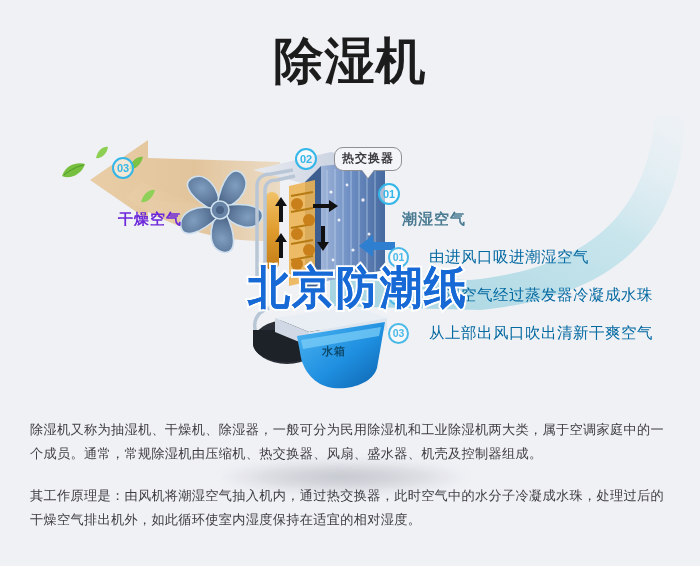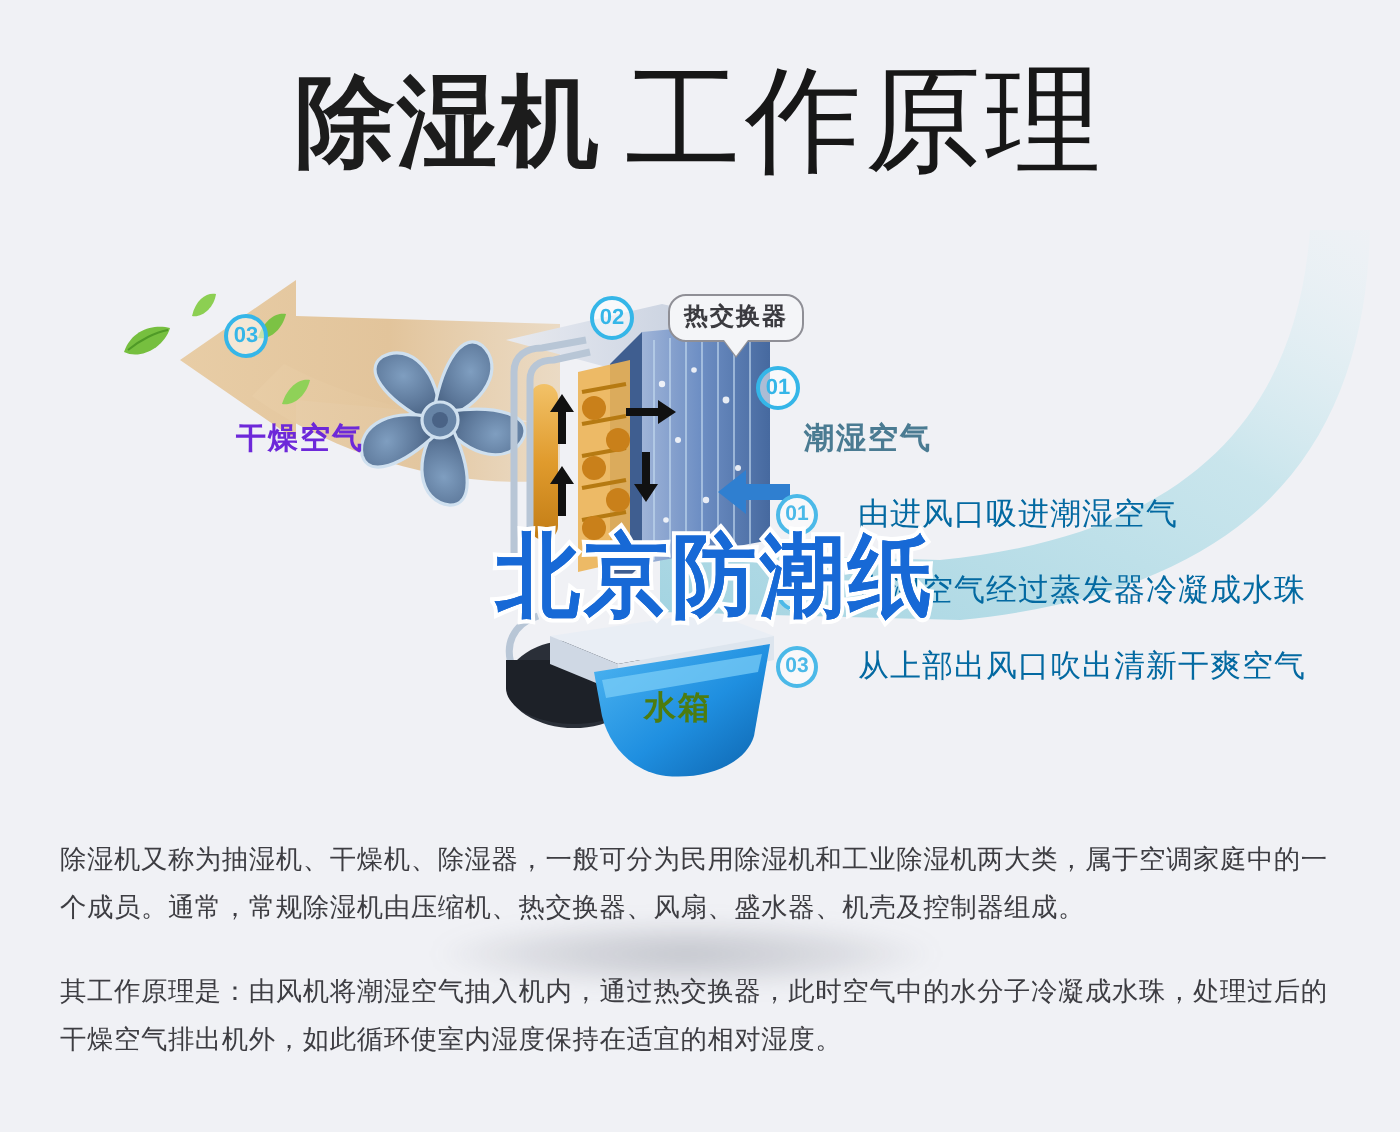--- a/index.html
+++ b/index.html
@@ -66,21 +66,21 @@
     color:#3b3b40;font-size:12px;font-weight:700;letter-spacing:1px;
     padding:2px 7px 3px;white-space:nowrap;
   }
   .bubble:after{
     content:"";position:absolute;left:50%;bottom:-8px;margin-left:-6px;
     width:0;height:0;border-left:6px solid transparent;
     border-right:6px solid transparent;border-top:8px solid #f4f5f8;
     filter:drop-shadow(0 1.5px 0 #8f8f96);
   }
   .tank-label{
-    position:absolute;color:#4d7c0f;font-size:16px;font-weight:700;
+    position:absolute;color:#0c4a6e;font-size:11px;font-weight:700;
     letter-spacing:1px;white-space:nowrap;text-align:right;
   }
 
   
   .steps{position:absolute;left:388px;top:238px;width:300px;}
   .step{display:flex;align-items:center;height:38px;}
   .step-badge{
     width:21px;height:21px;border-radius:50%;
     border:2px solid #4bb9e8;color:#4bb9e8;
     font-size:10.5px;font-weight:700;
@@ -126,21 +126,20 @@
     filter:blur(5px);
   }
 </style>
 </head>
 <body>
 
 <div class="page">
 
   <div class="title-wrap">
     <span class="title-a">除湿机</span>
-    <span class="title-b">工作原理</span>
   </div>
 
   <div class="stage">
 
     <div class="arc">
       <svg width="360" height="260" viewBox="0 0 360 260">
         <defs>
           <linearGradient id="arcg" x1="0" y1="1" x2="1" y2="0">
             <stop offset="0%" stop-color="#9fd2e0" stop-opacity="0.95"></stop>
             <stop offset="60%" stop-color="#bfe2ea" stop-opacity="0.8"></stop>

